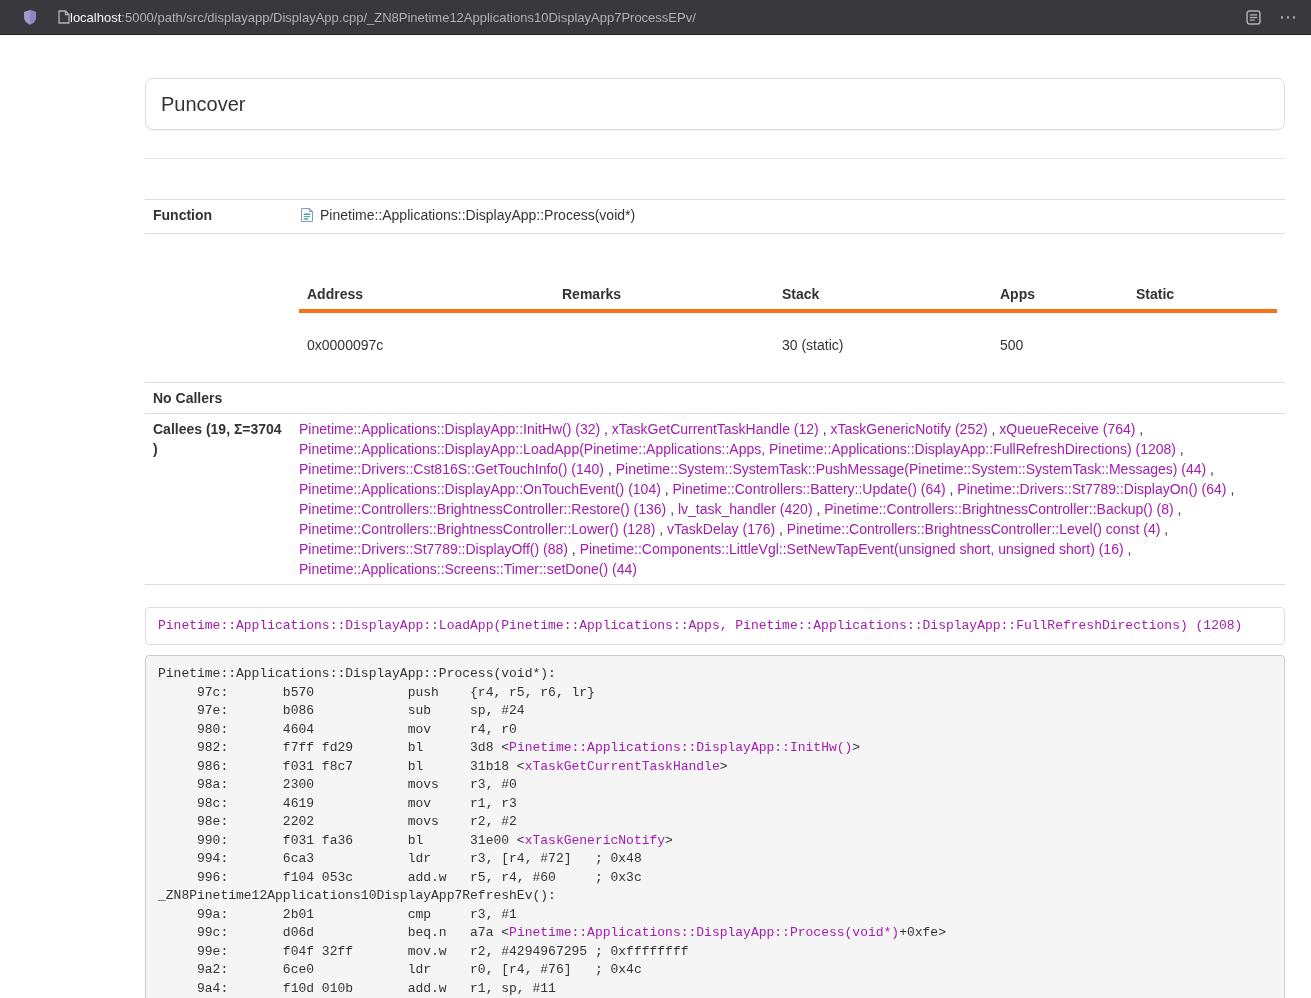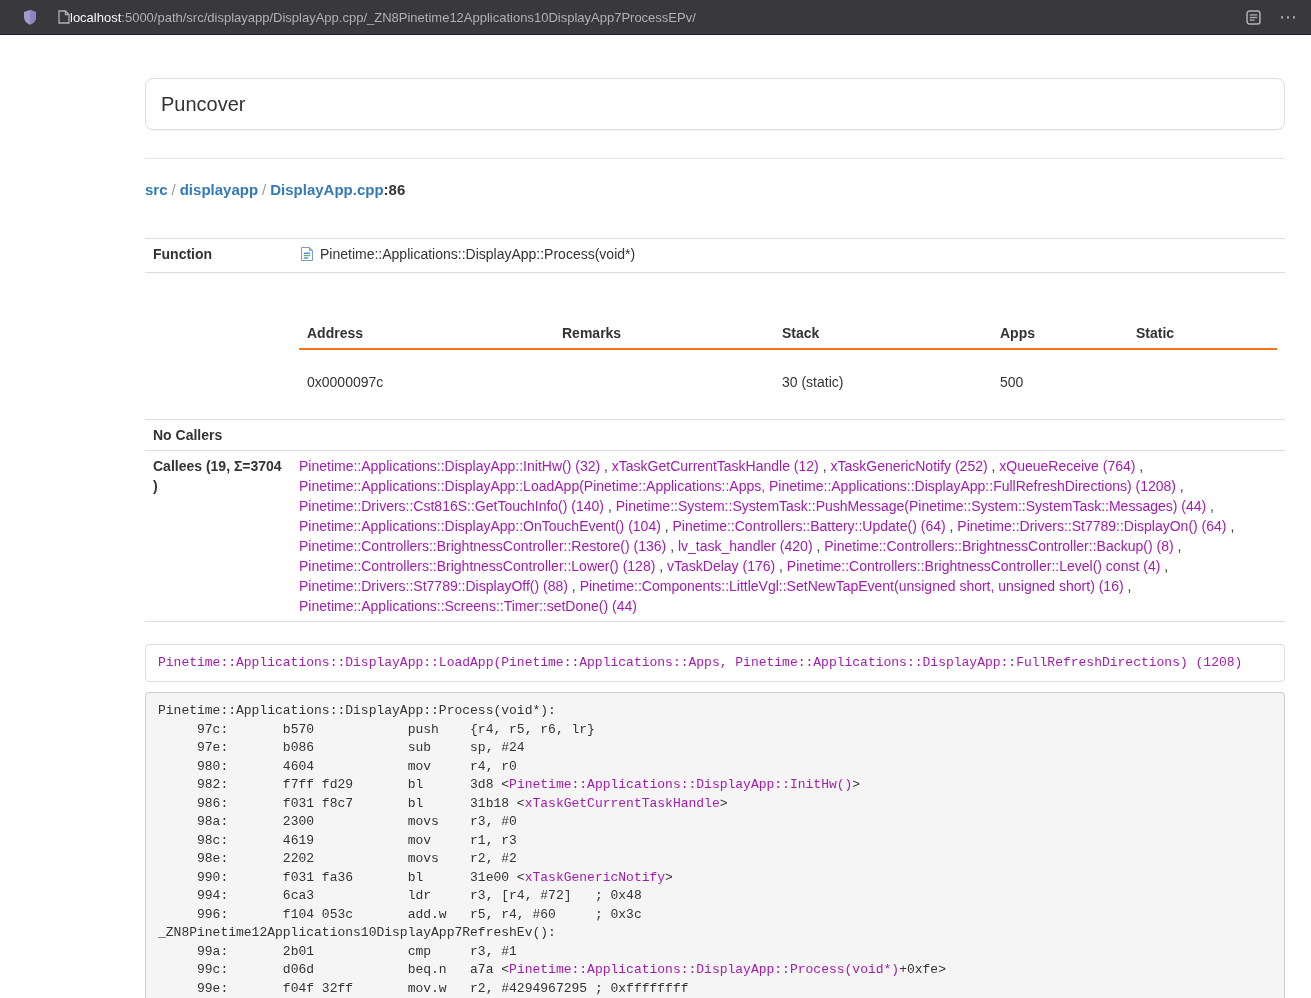--- a/index.html
+++ b/index.html
@@ -44,21 +44,21 @@
   .ftable > tbody > tr > th,
   .ftable > tbody > tr > td {
     border-top: 1px solid #ddd; padding: 5px 8px; text-align: left;
     vertical-align: top; font-size: 14px; line-height: 20px;
   }
   .ftable > tbody > tr > th { font-weight: bold; width: 146px; }
 
   .ntable { width: 100%; }
   .ntable th {
     text-align: left; font-weight: bold; padding: 5px 8px;
-    border-bottom: 2px solid #f97316; font-size: 14px; line-height: 20px;
+    border-bottom: 4px solid #f97316; font-size: 14px; line-height: 20px;
   }
   .ntable td { padding: 22px 8px; font-size: 14px; line-height: 20px; }
 
   .symicon { display: inline-block; vertical-align: -3px; margin-right: 5px; }
 
   .clink { color: #a21caf; }
 
   .hlbox {
     margin-top: 22px; border: 1px solid #ddd; border-radius: 4px;
     padding: 9px 12px; font-family: "Liberation Mono", monospace;
@@ -103,23 +103,20 @@
 </div>
 
 <div class="container">
 
   <div class="panel">
     <span>Puncover</span>
   </div>
 
   <hr>
 
-  <div class="crumbs">
-    <a href="#">src</a><span class="sep">/</span><a href="#">displayapp</a><span class="sep">/</span><a href="#">DisplayApp.cpp</a><span class="lineno">:86</span>
-  </div>
 
   <table class="ftable">
     <tbody>
       <tr>
         <th>Function</th>
         <td>
           <span class="symicon">
             <svg width="16" height="16" viewBox="0 0 16 16" aria-hidden="true">
               <path d="M2.5 1.5 h8 l3 3 V14.5 H2.5 Z" fill="#ffffff" stroke="#7f9db9" stroke-width="1"></path>
               <path d="M10.5 1.5 v3 h3 Z" fill="#cfe2f3" stroke="#7f9db9" stroke-width="1"></path>

